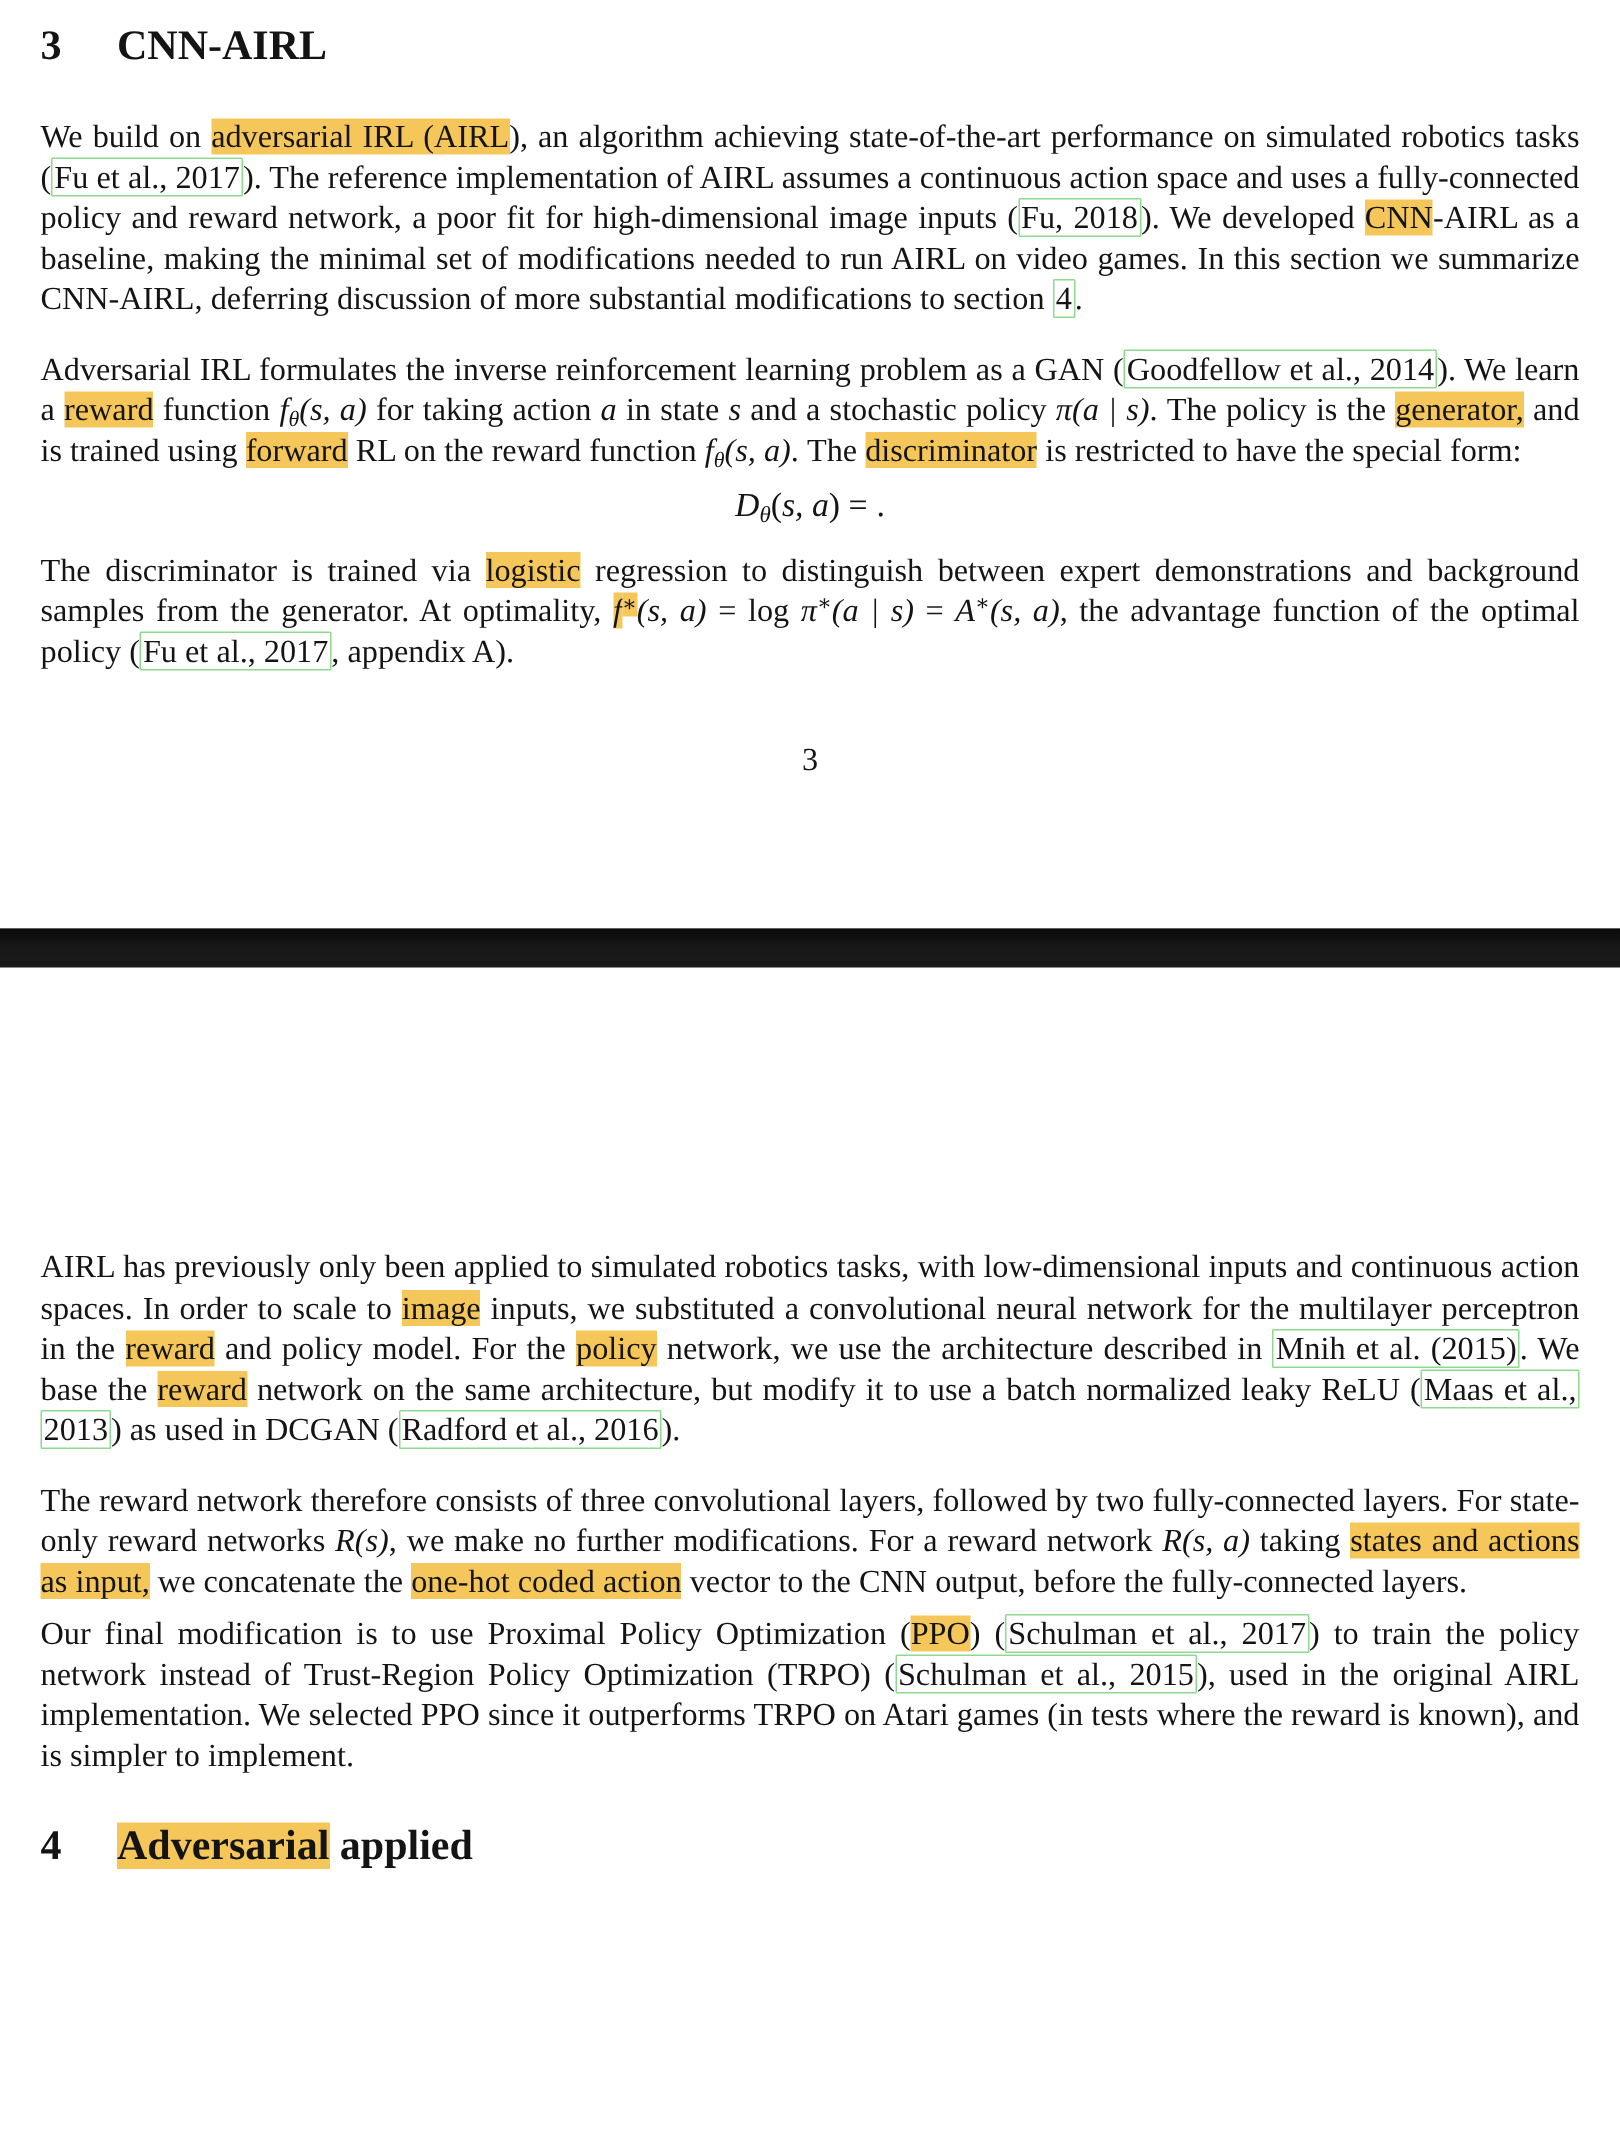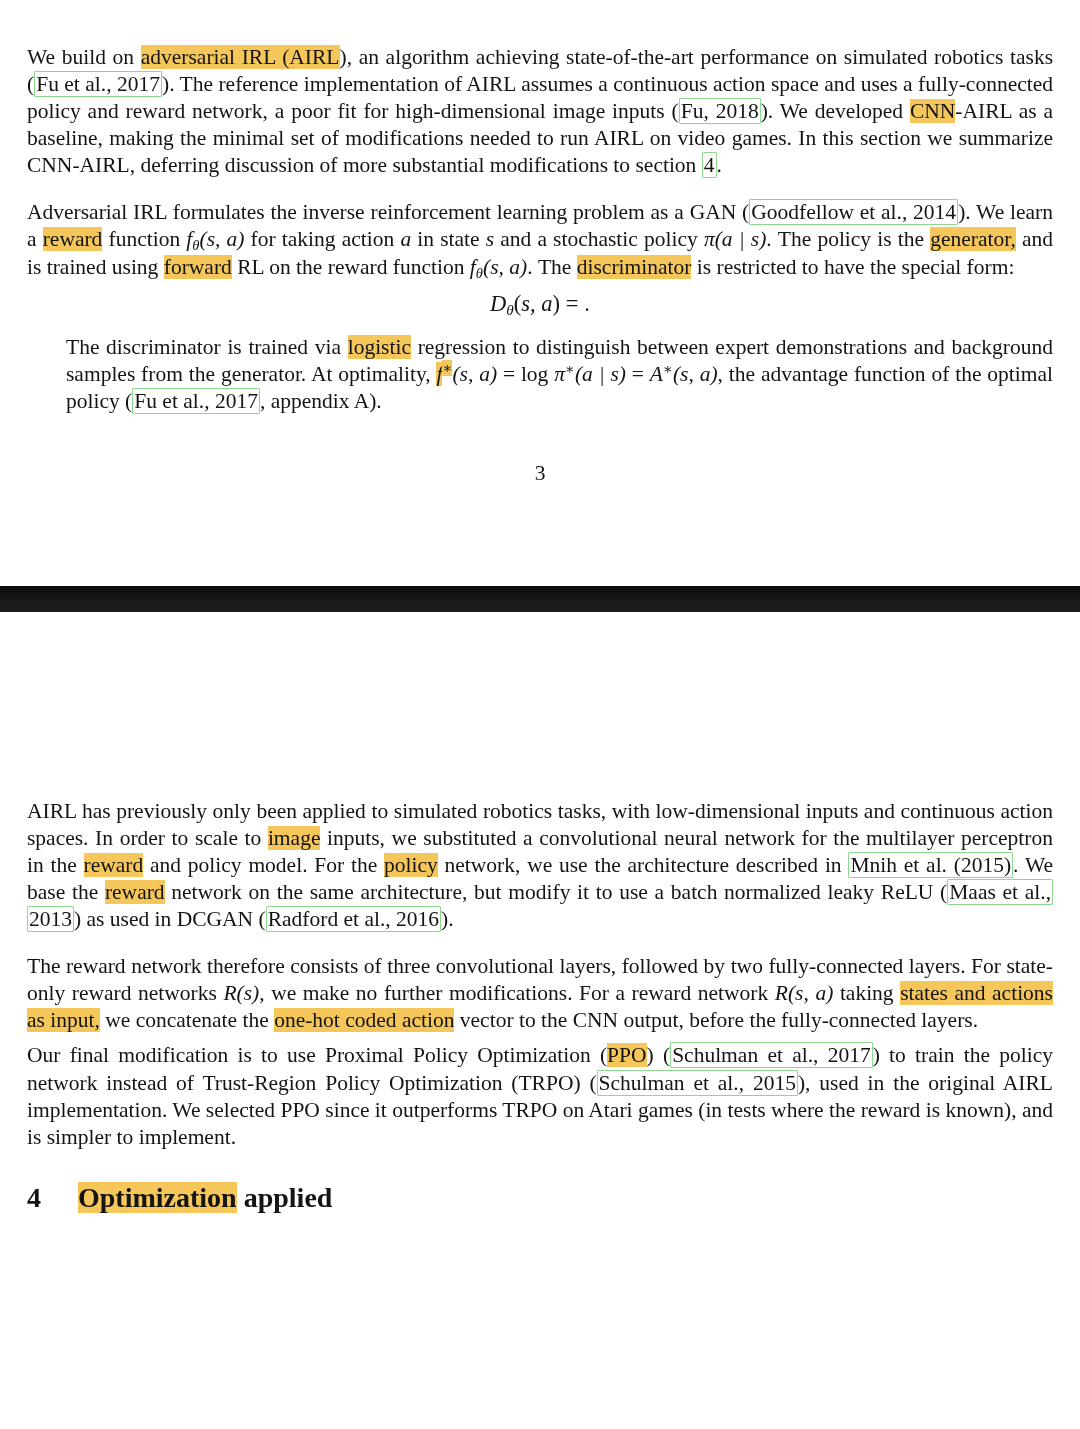--- a/index.html
+++ b/index.html
@@ -18,21 +18,21 @@
   .h-num { display: inline-block; }
   .h-title { margin-left: 30px; }
 
   .para {
     font-size: 21.5px;
     line-height: 1.26;
     text-align: justify;
   }
   .para-1 { margin-top: 30px; }
   .para-2 { margin-top: 20px; }
-  .para-3 { margin-top: 10px; margin-left: 39px; }
+  .para-3 { margin-top: 10px; }
   .p2-para-2 { margin-top: 20px; }
   .p2-para-3 { margin-top: 8px; }
   .heading-4 { margin-top: 30px; }
 
   
   .seg-p { }
   .seg-r { font-style: normal; }
   .seg-m, .seg-mhl { font-style: italic; }
   .seg-msub { font-style: italic; font-size: 68%; vertical-align: -0.28em; line-height: 0; }
   .seg-msup, .seg-msuphl { font-style: italic; font-size: 68%; vertical-align: 0.5em; line-height: 0; }
@@ -82,20 +82,24 @@
     background:
       linear-gradient(180deg, rgba(0,0,0,0.65) 0%, rgba(0,0,0,0.15) 40%, rgba(0,0,0,0) 70%),
       var(--separator, #1a1a1a);
   }
 </style>
 </head>
 <body>
 
 <div class="page page1">
 
+  <div class="heading">
+    <span class="h-num">3</span>
+    <span class="h-title">CNN-AIRL</span>
+  </div>
 
   <p class="para para-1"><span class="seg-p">We build on </span><span class="seg-hl">adversarial IRL (AIRL</span><span class="seg-p">), an algorithm achieving state-of-the-art performance on simulated robotics tasks (</span><span class="seg-cite">Fu et al., 2017</span><span class="seg-p">). The reference implementation of AIRL assumes a continuous action space and uses a fully-connected policy and reward network, a poor fit for high-dimensional image inputs (</span><span class="seg-cite">Fu, 2018</span><span class="seg-p">). We developed </span><span class="seg-hl">CNN</span><span class="seg-p">-AIRL as a baseline, making the minimal set of modifications needed to run AIRL on video games. In this section we summarize CNN-AIRL, deferring discussion of more substantial modifications to section </span><span class="seg-cite">4</span><span class="seg-p">.</span></p>
 
   <p class="para para-2"><span class="seg-p">Adversarial IRL formulates the inverse reinforcement learning problem as a GAN (</span><span class="seg-cite">Goodfellow et al., 2014</span><span class="seg-p">). We learn a </span><span class="seg-hl">reward</span><span class="seg-p"> function </span><span class="seg-m">f</span><span class="seg-msub">θ</span><span class="seg-m">(s, a)</span><span class="seg-p"> for taking action </span><span class="seg-m">a</span><span class="seg-p"> in state </span><span class="seg-m">s</span><span class="seg-p"> and a stochastic policy </span><span class="seg-m">π(a | s)</span><span class="seg-p">. The policy is the </span><span class="seg-hl">generator,</span><span class="seg-p"> and is trained using </span><span class="seg-hl">forward</span><span class="seg-p"> RL on the reward function </span><span class="seg-m">f</span><span class="seg-msub">θ</span><span class="seg-m">(s, a)</span><span class="seg-p">. The </span><span class="seg-hl">discriminator</span><span class="seg-p"> is restricted to have the special form:</span></p>
 
   <div class="formula">
     <span class="f-lhs"><span class="seg-m">D</span><span class="seg-msub">θ</span><span class="seg-r">(</span><span class="seg-m">s, a</span><span class="seg-r">) = </span></span>
     <span class="frac">
     </span>
     <span class="f-tail"><span class="seg-p">.</span></span>
@@ -116,16 +120,16 @@
 <div class="page page2">
 
   <p class="para"><span class="seg-p">AIRL has previously only been applied to simulated robotics tasks, with low-dimensional inputs and continuous action spaces. In order to scale to </span><span class="seg-hl">image</span><span class="seg-p"> inputs, we substituted a convolutional neural network for the multilayer perceptron in the </span><span class="seg-hl">reward</span><span class="seg-p"> and policy model. For the </span><span class="seg-hl">policy</span><span class="seg-p"> network, we use the architecture described in </span><span class="seg-cite">Mnih et al. (2015)</span><span class="seg-p">. We base the </span><span class="seg-hl">reward</span><span class="seg-p"> network on the same architecture, but modify it to use a batch normalized leaky ReLU (</span><span class="seg-cite">Maas et al., 2013</span><span class="seg-p">) as used in DCGAN (</span><span class="seg-cite">Radford et al., 2016</span><span class="seg-p">).</span></p>
 
   <p class="para p2-para-2"><span class="seg-p">The reward network therefore consists of three convolutional layers, followed by two fully-connected layers. For state-only reward networks </span><span class="seg-m">R(s)</span><span class="seg-p">, we make no further modifications. For a reward network </span><span class="seg-m">R(s, a)</span><span class="seg-p"> taking </span><span class="seg-hl">states and actions as input,</span><span class="seg-p"> we concatenate the </span><span class="seg-hl">one-hot coded action</span><span class="seg-p"> vector to the CNN output, before the fully-connected layers.</span></p>
 
   <p class="para p2-para-3"><span class="seg-p">Our final modification is to use Proximal Policy Optimization (</span><span class="seg-hl">PPO</span><span class="seg-p">) (</span><span class="seg-cite">Schulman et al., 2017</span><span class="seg-p">) to train the policy network instead of Trust-Region Policy Optimization (TRPO) (</span><span class="seg-cite">Schulman et al., 2015</span><span class="seg-p">), used in the original AIRL implementation. We selected PPO since it outperforms TRPO on Atari games (in tests where the reward is known), and is simpler to implement.</span></p>
 
   <div class="heading heading-4">
     <span class="h-num">4</span>
-    <span class="h-title"><span class="seg-hl">Optimization</span><span class="seg-p"> applied</span></span>
+    <span class="h-title"><span class="seg-hl">Adversarial</span><span class="seg-p"> applied</span></span>
   </div>
 
 </div>
 
 </body></html>

